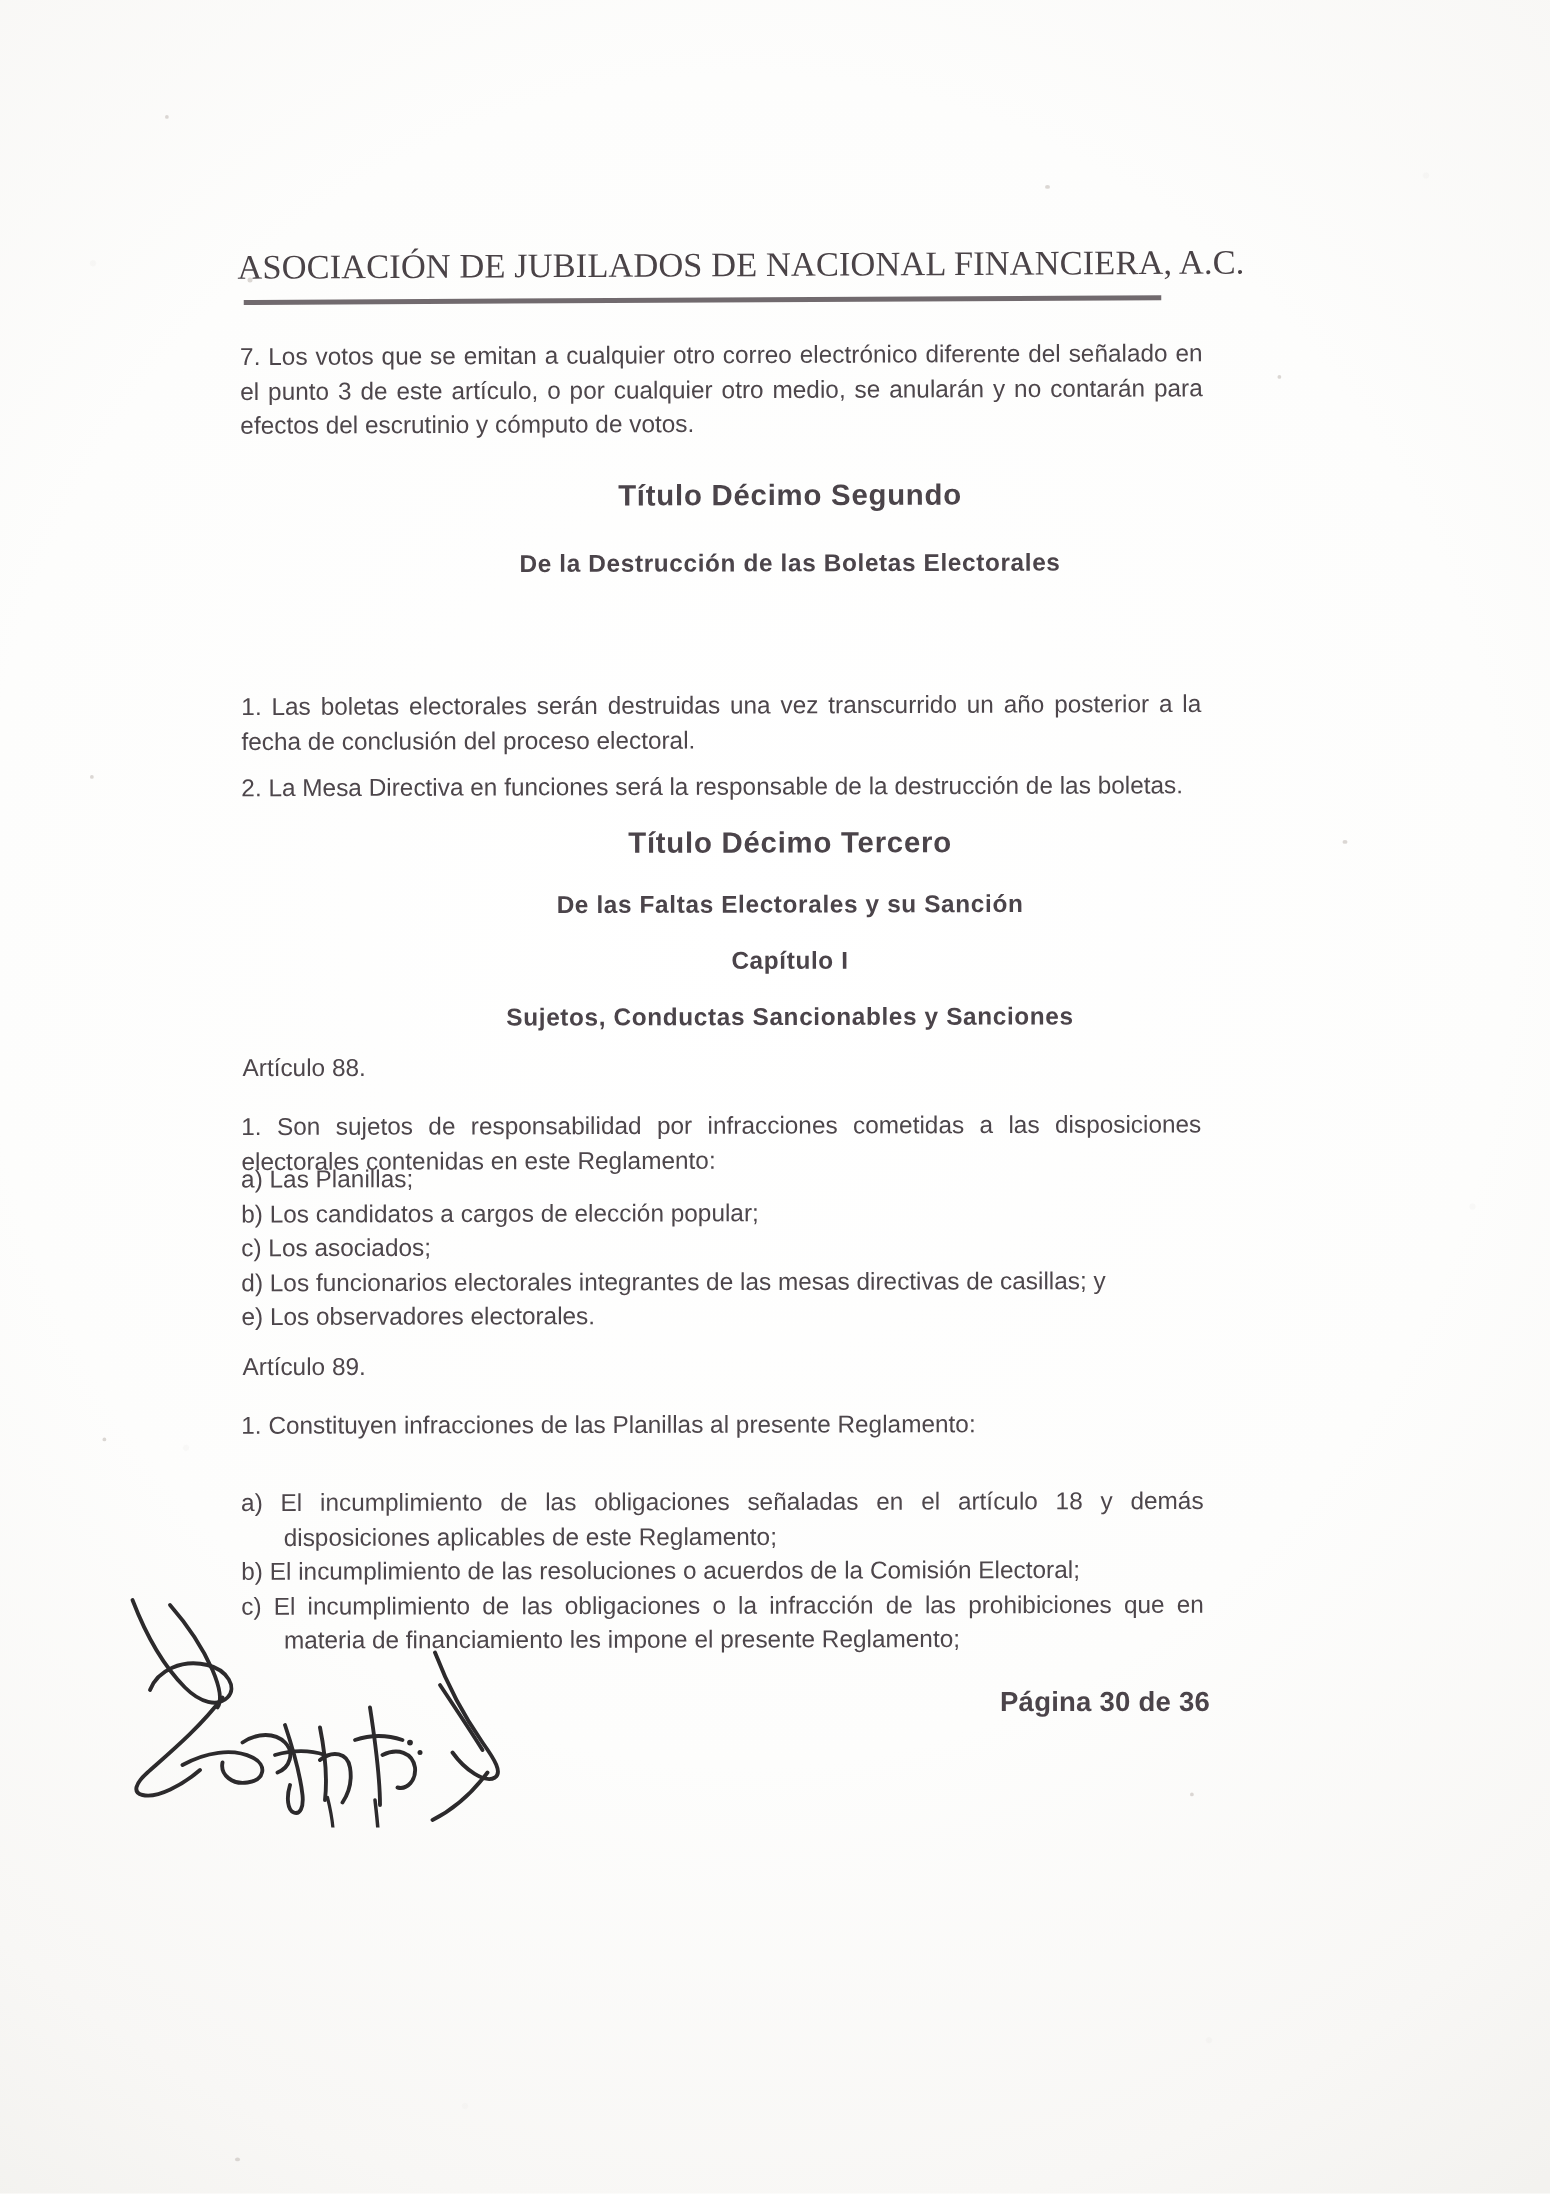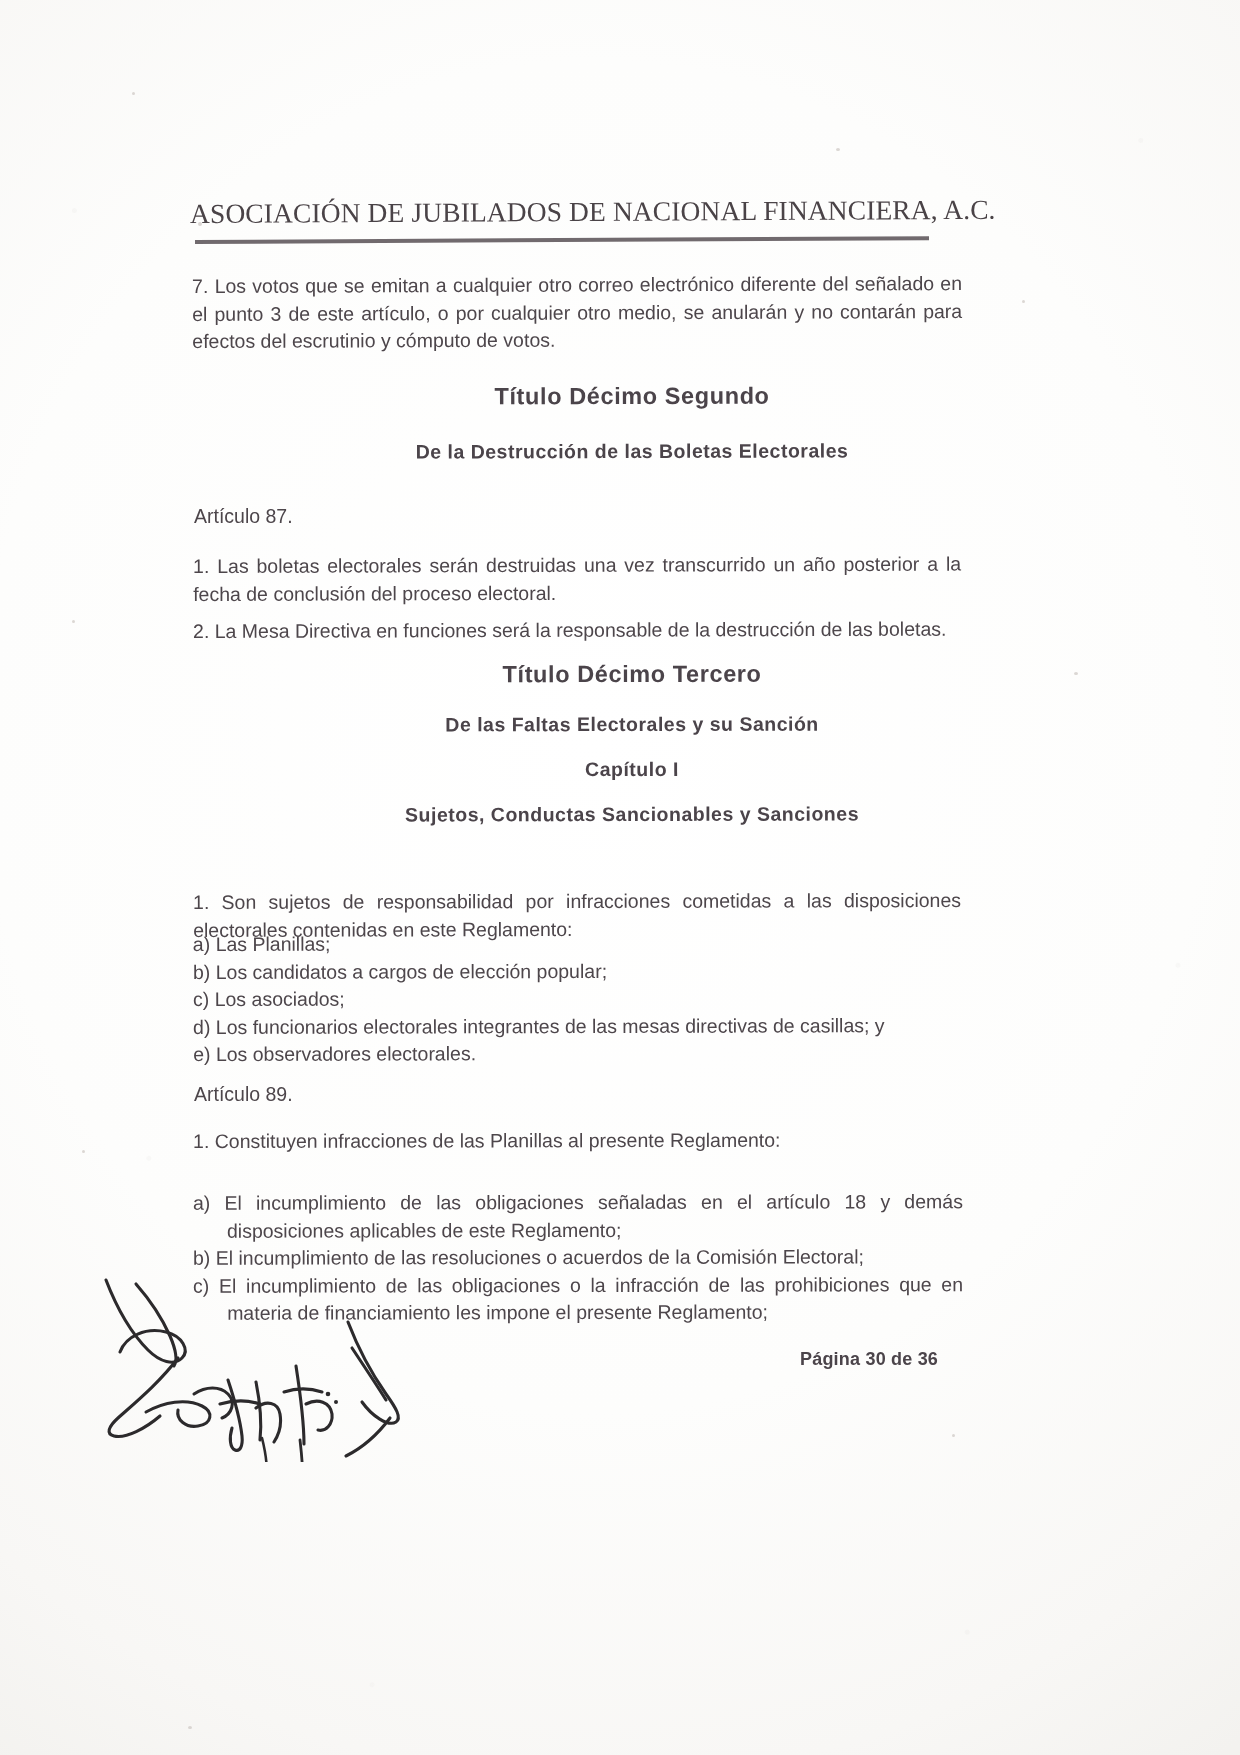--- a/index.html
+++ b/index.html
@@ -109,21 +109,21 @@
   .hang {
     padding-left: 34px;
     text-indent: -34px;
     text-align: justify;
     text-align-last: left;
   }
 
   .page-number {
     position: absolute;
     font-weight: bold;
-    font-size: 18px;
+    font-size: 22px;
     color: #4b444a;
     letter-spacing: 0.2px;
   }
 
   
   .signature {
     position: absolute;
     left: 78px;
     top: 1262px;
     width: 360px;
@@ -159,34 +159,34 @@
 
   <div class="doc-header">ASOCIACIÓN DE JUBILADOS DE NACIONAL FINANCIERA, A.C.</div>
   <div class="header-rule"></div>
 
   <div class="body-block just-last" style="left:180px; top:273px; width:770px; transform: rotate(-0.22deg);">7. Los votos que se emitan a cualquier otro correo electrónico diferente del señalado en el punto 3 de este artículo, o por cualquier otro medio, se anularán y no contarán para efectos del escrutinio y cómputo de votos.</div>
 
   <div class="center-head h-big" style="top:383px; transform: rotate(-0.15deg);">Título Décimo Segundo</div>
 
   <div class="center-head h-mid" style="top:440px; transform: rotate(-0.15deg);">De la Destrucción de las Boletas Electorales</div>
 
-  <div class="body-block" style="left:182px; top:503px; width:400px;">Artículo 87.</div>
 
   <div class="body-block just-last" style="left:181px; top:553px; width:768px; transform: rotate(-0.18deg);">1. Las boletas electorales serán destruidas una vez transcurrido un año posterior a la fecha de conclusión del proceso electoral.</div>
 
   <div class="body-block" style="left:181px; top:618px; width:790px; transform: rotate(-0.18deg);">2. La Mesa Directiva en funciones será la responsable de la destrucción de las boletas.</div>
 
   <div class="center-head h-big" style="top:661px; transform: rotate(-0.12deg);">Título Décimo Tercero</div>
 
   <div class="center-head h-mid" style="top:713px; transform: rotate(-0.12deg);">De las Faltas Electorales y su Sanción</div>
 
   <div class="center-head h-mid" style="top:758px; transform: rotate(-0.12deg);">Capítulo I</div>
 
   <div class="center-head h-mid" style="top:803px; transform: rotate(-0.12deg);">Sujetos, Conductas Sancionables y Sanciones</div>
 
+  <div class="body-block" style="left:182px; top:842px; width:400px;">Artículo 88.</div>
 
   <div class="body-block just-last" style="left:181px; top:889px; width:768px; transform: rotate(-0.15deg);">1. Son sujetos de responsabilidad por infracciones cometidas a las disposiciones electorales contenidas en este Reglamento:</div>
 
   <div class="lettered" style="left:181px; top:930px; width:790px; transform: rotate(-0.15deg);">
     <span class="li">a) Las Planillas;</span>
     <span class="li">b) Los candidatos a cargos de elección popular;</span>
     <span class="li">c) Los asociados;</span>
     <span class="li">d) Los funcionarios electorales integrantes de las mesas directivas de casillas; y</span>
     <span class="li">e) Los observadores electorales.</span>
   </div>

